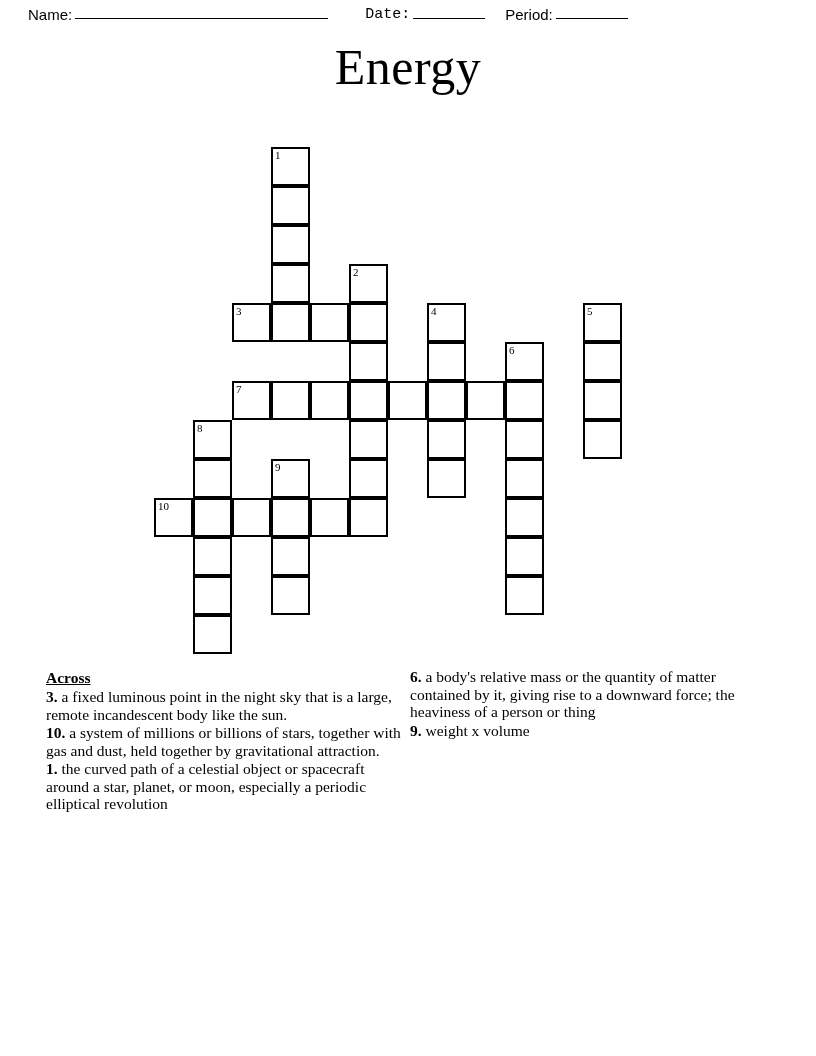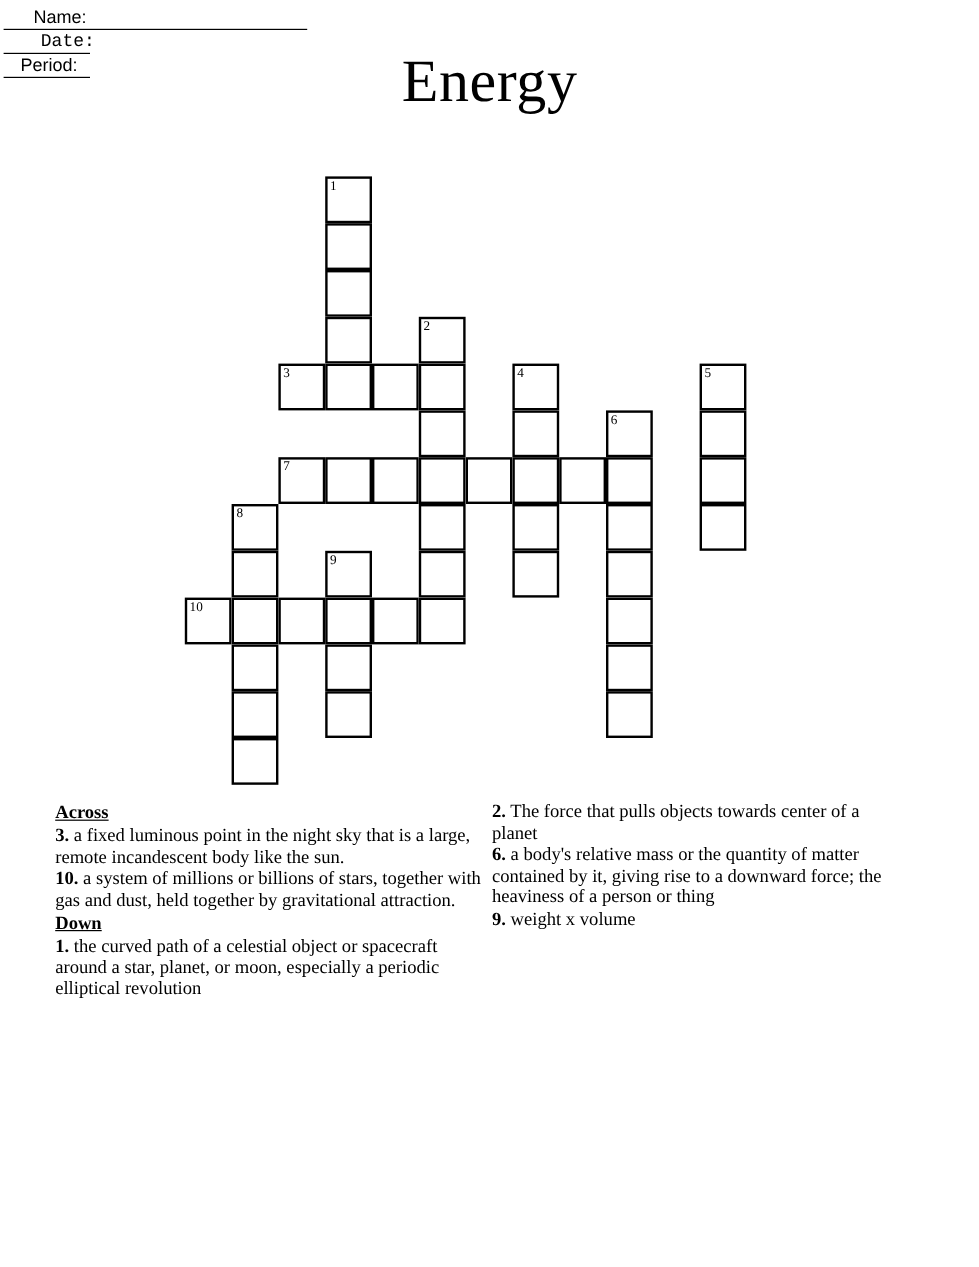--- a/index.html
+++ b/index.html
@@ -24,21 +24,20 @@
     left: 0px;
     width: 816px;
     height: 30px;
     display: flex;
     align-items: flex-start;
     font-family: "Liberation Sans", sans-serif;
     font-size: 15px;
     line-height: 19px;
     padding-top: 5px;
     box-sizing: border-box;
-    flex-direction: column;
   }
   .hdr-label { white-space: pre; }
   .hdr-rule {
     display: inline-block;
     border-bottom: 1px solid #000;
     height: 13px;
     margin: 0 3px;
   }
   .rule-name   { width: 253px; }
   .rule-date   { width: 72px; }
@@ -209,30 +208,26 @@
 
 <div id="clues">
   <div class="clue-col clue-col-left">
     <div class="clue-heading">Across</div>
     <div class="clue-item">
       <span class="clue-num">3.</span><span class="clue-text"> a fixed luminous point in the night sky that is a large, remote incandescent body like the sun.</span>
     </div>
     <div class="clue-item">
       <span class="clue-num">10.</span><span class="clue-text"> a system of millions or billions of stars, together with gas and dust, held together by gravitational attraction.</span>
     </div>
-    <div class="clue-heading">Down</div>
     <div class="clue-item">
       <span class="clue-num">1.</span><span class="clue-text"> the curved path of a celestial object or spacecraft around a star, planet, or moon, especially a periodic elliptical revolution</span>
     </div>
   </div>
 
   <div class="clue-col clue-col-right">
-    <div class="clue-item">
-      <span class="clue-num">2.</span><span class="clue-text"> The force that pulls objects towards center of a planet</span>
-    </div>
     <div class="clue-item">
       <span class="clue-num">6.</span><span class="clue-text"> a body's relative mass or the quantity of matter contained by it, giving rise to a downward force; the heaviness of a person or thing</span>
     </div>
     <div class="clue-item">
       <span class="clue-num">9.</span><span class="clue-text"> weight x volume</span>
     </div>
   </div>
 </div>
 
 </body></html>

